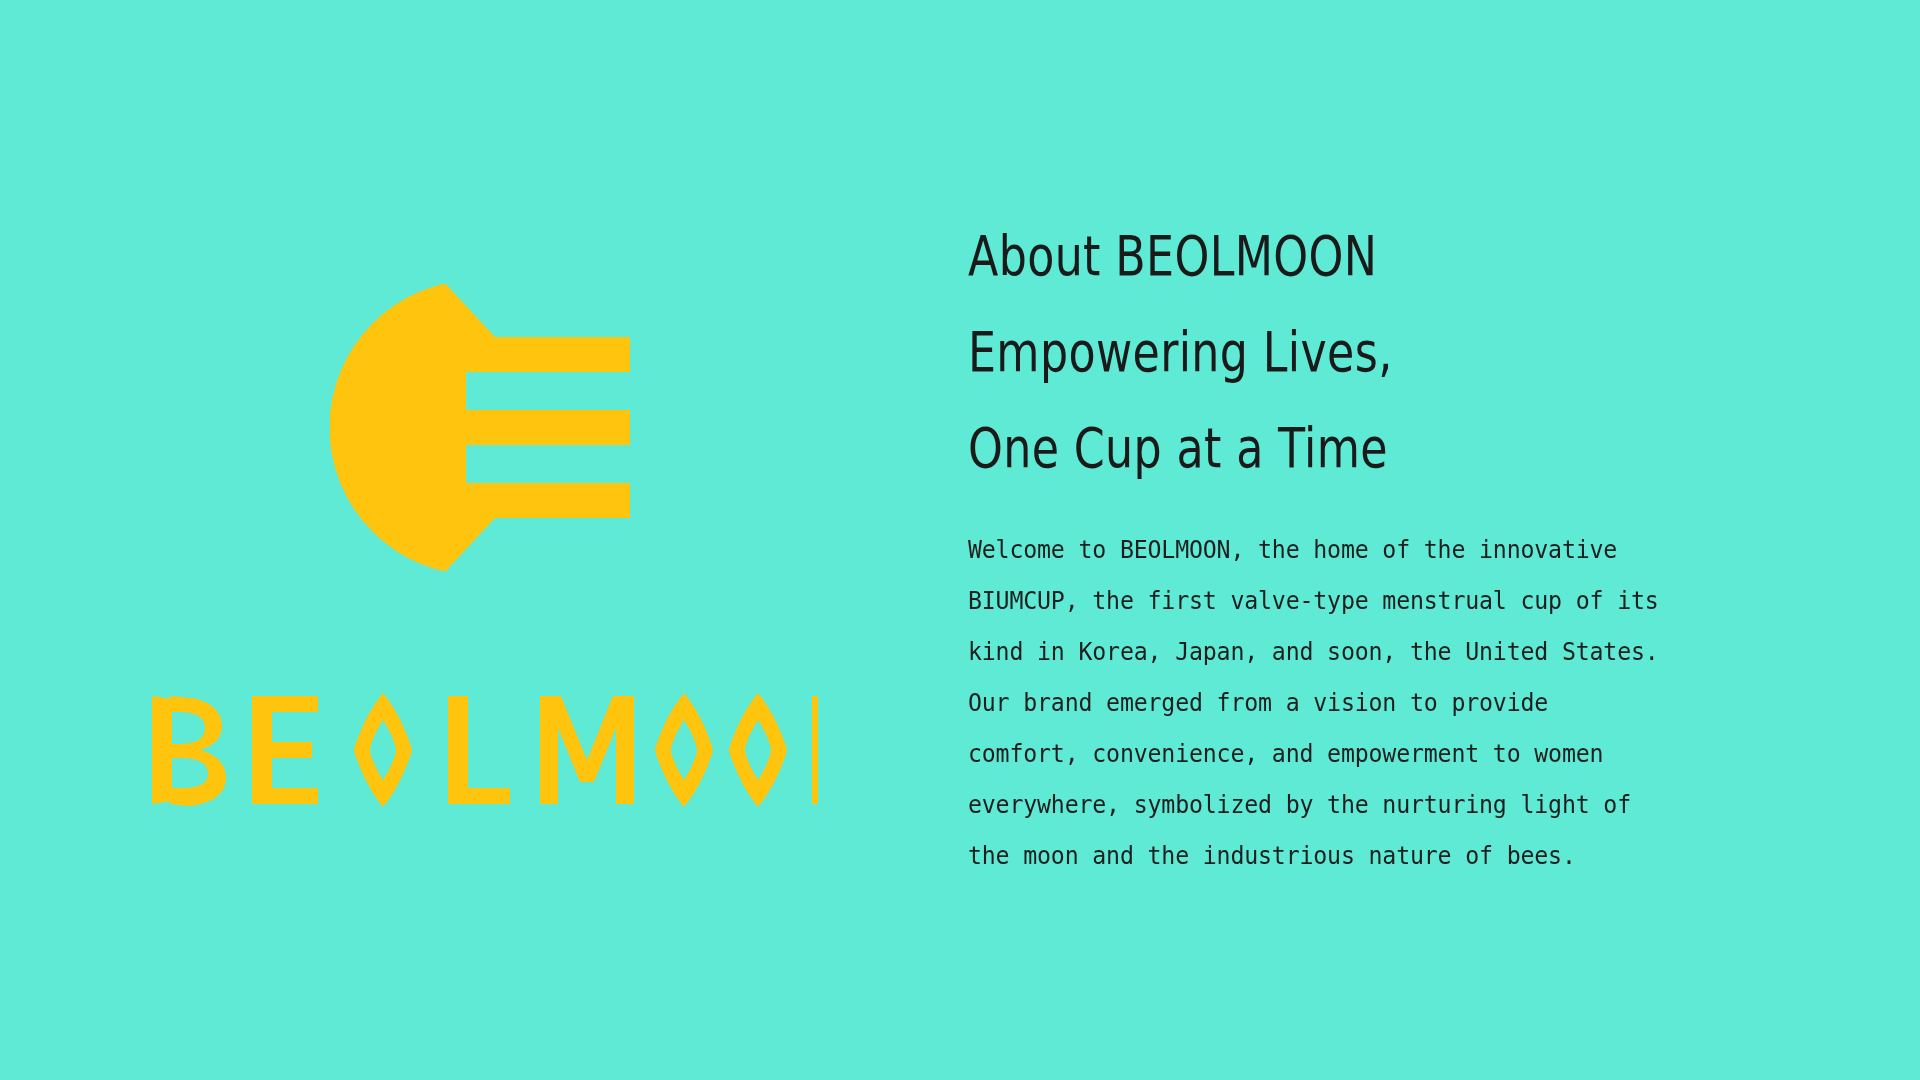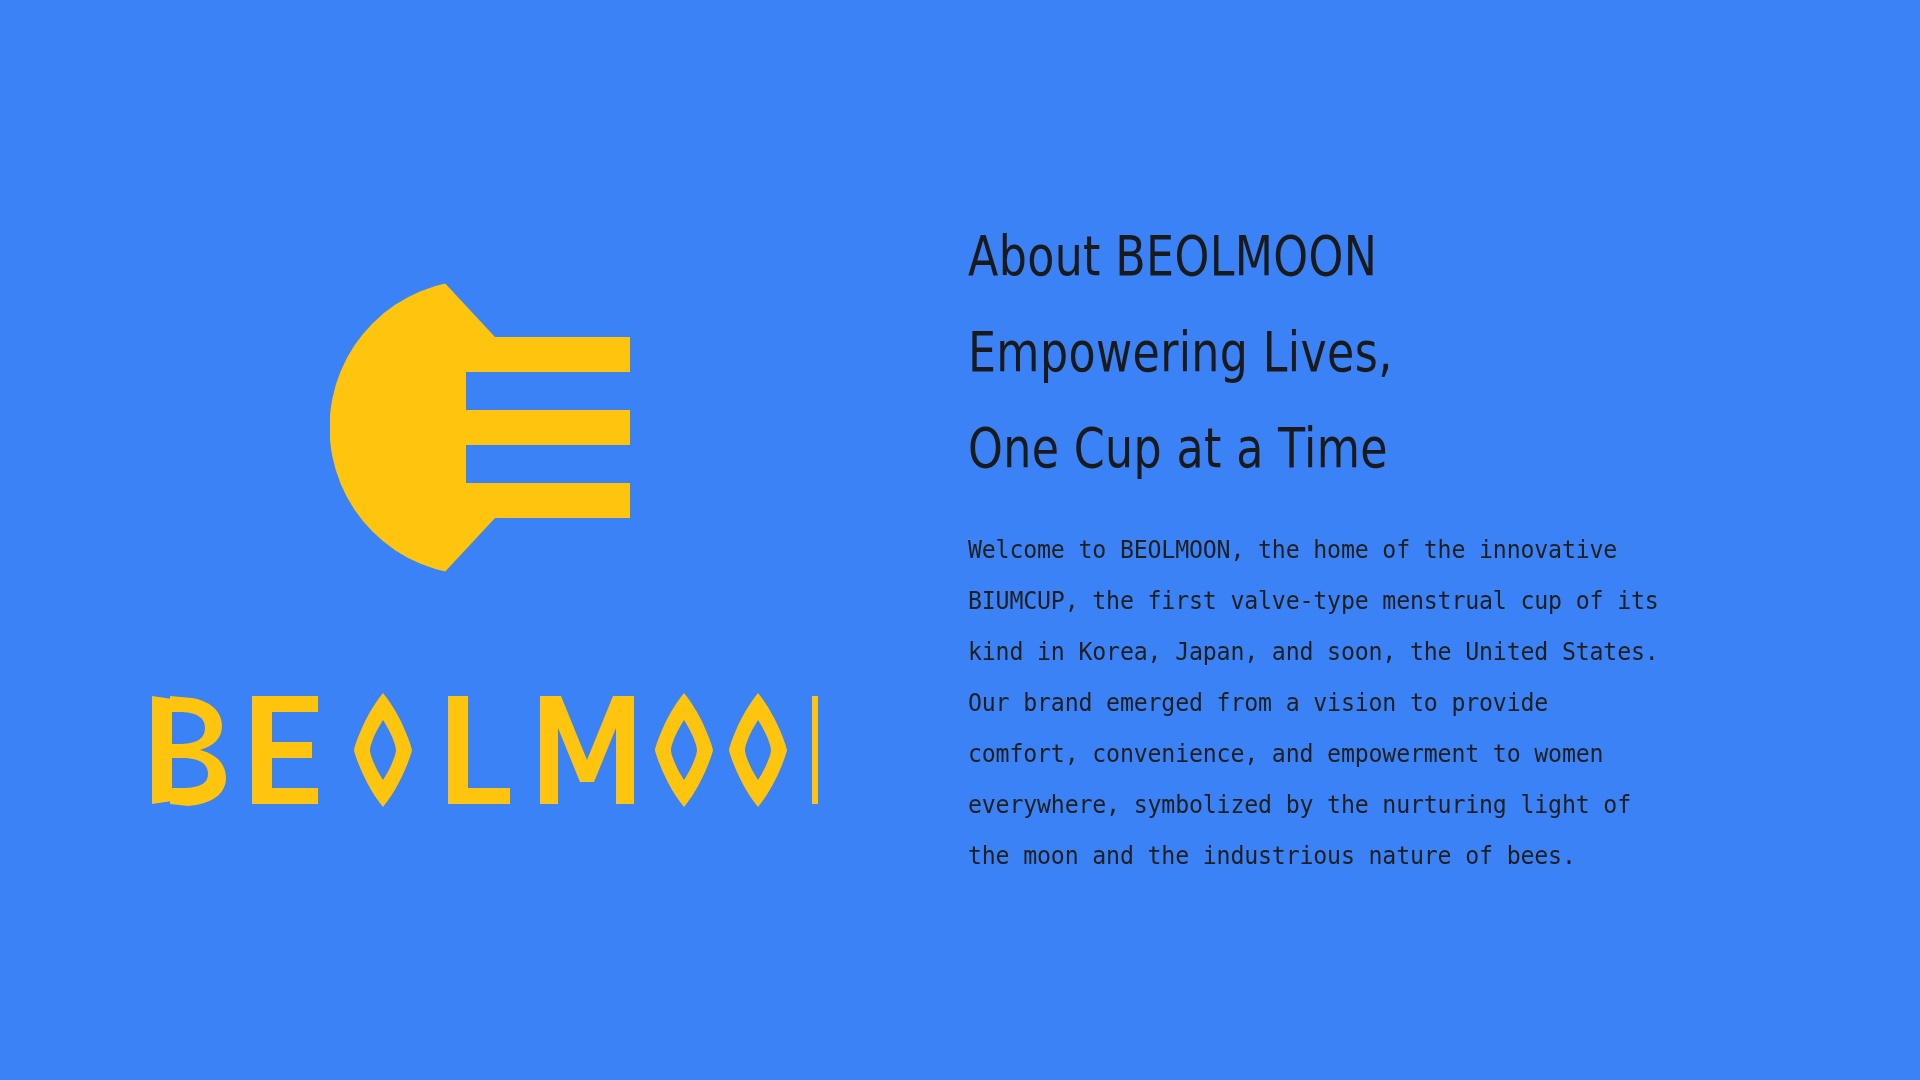--- a/index.html
+++ b/index.html
@@ -11,21 +11,21 @@
     height: 1080px;
     background: #ffffff;
     font-family: "DejaVu Sans", sans-serif;
     overflow: hidden;
   }
 
   .page {
     position: relative;
     width: 1920px;
     height: 1080px;
-    background: #3b82f6;
+    background: #5eead4;
   }
 
   
   .brand-block {
     position: absolute;
     left: 0;
     top: 0;
     width: 960px;
     height: 1080px;
   }

